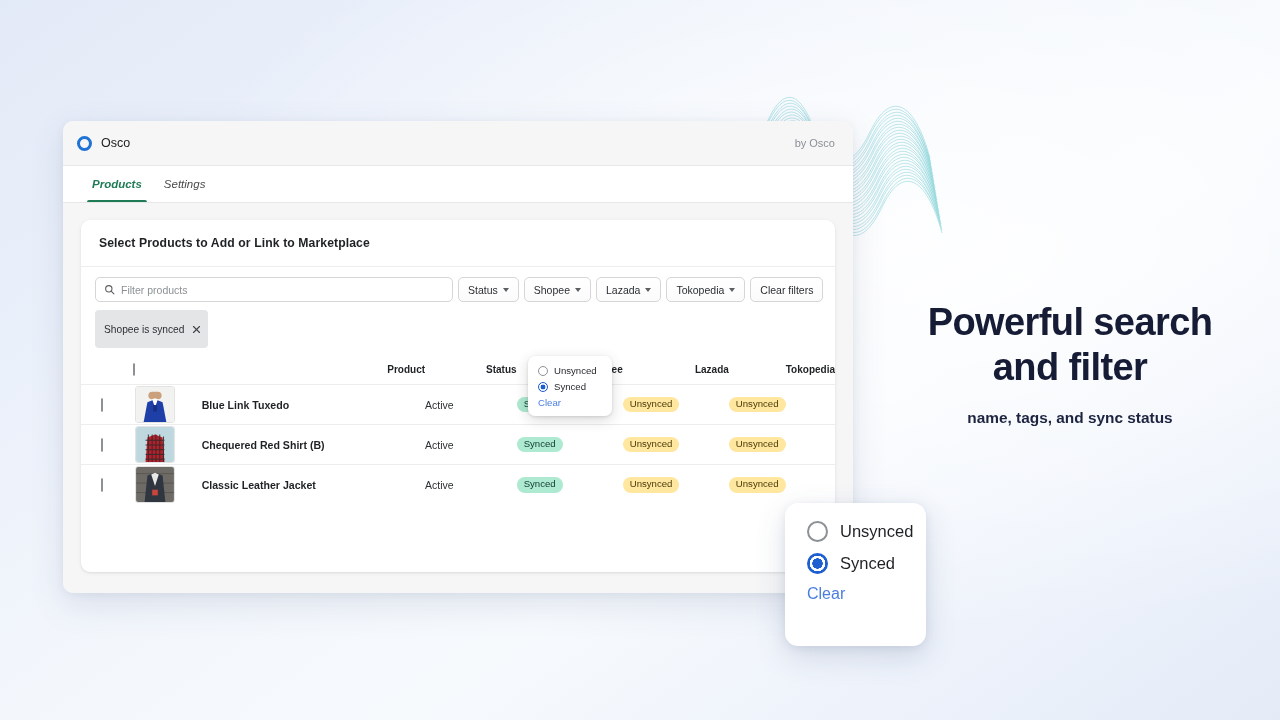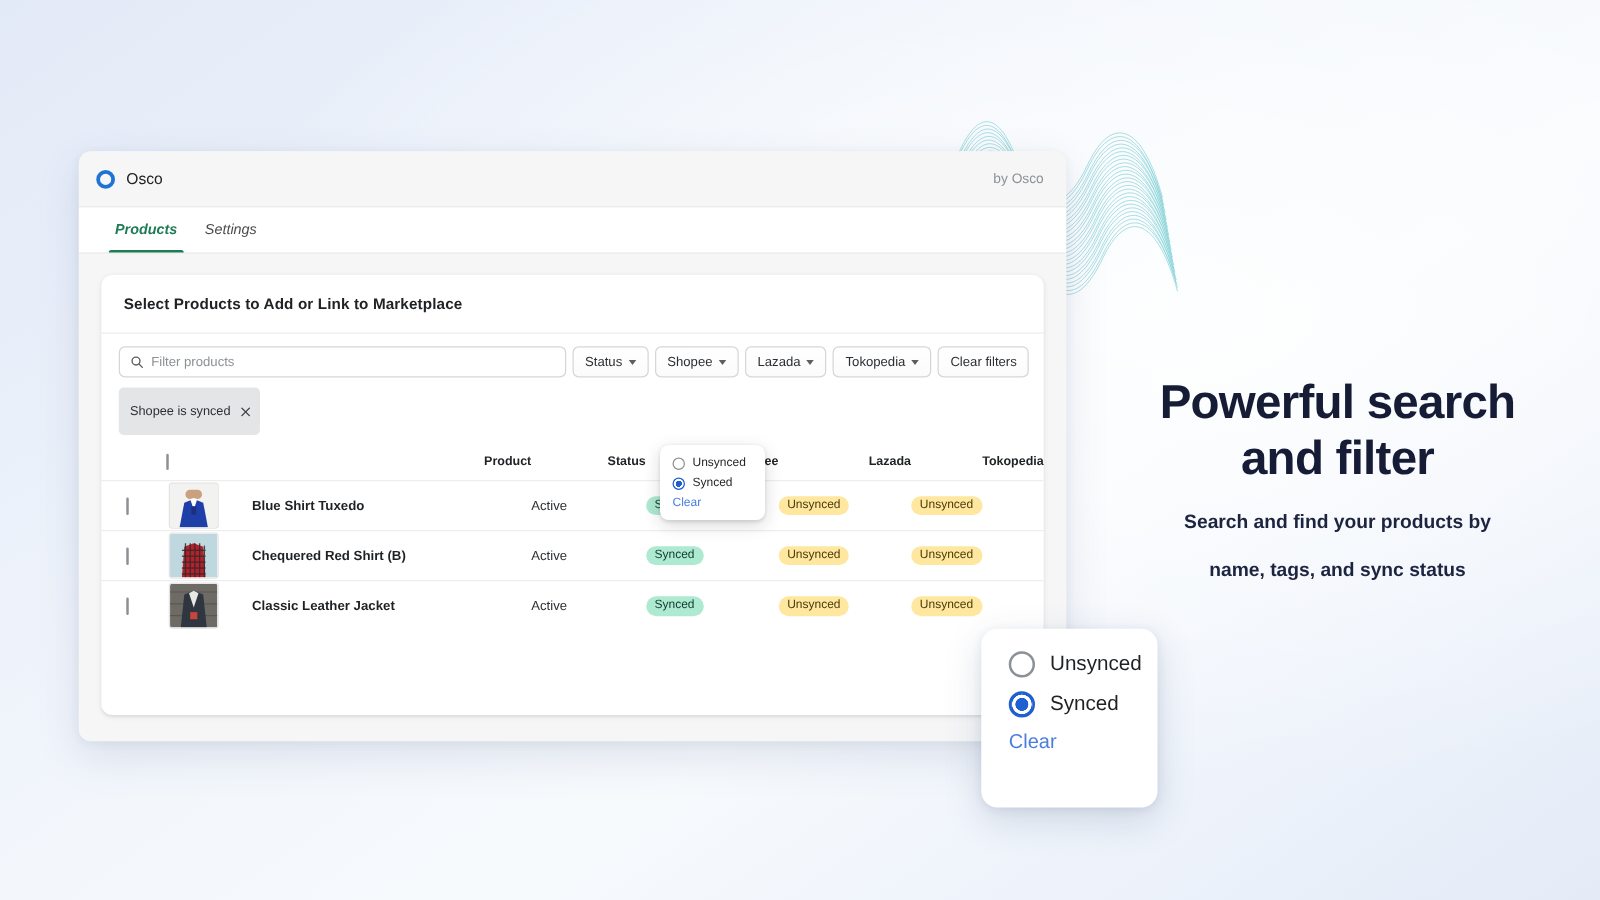--- a/index.html
+++ b/index.html
@@ -399,21 +399,21 @@
                   <svg viewBox="0 0 40 37">
                       <rect width="40" height="37" fill="#f2f2f0"></rect>
                       <rect x="13" y="5" width="14" height="8" rx="4" fill="#cba07c"></rect>
                       <path d="M8 37 L12 16 L20 13 L28 16 L32 37 Z" fill="#1f3fa8"></path>
                       <path d="M17 13 L20 22 L23 13 L20 12 Z" fill="#ffffff"></path>
                       <rect x="18" y="19" width="4" height="7" fill="#1a2f80"></rect>
                     </svg>
                 </div>
               </td>
               <td class="col-prod">
-                <span class="prod-name">Blue Shirt Tuxedo</span>
+                <span class="prod-name">Blue Link Tuxedo</span>
               </td>
               <td class="col-status">Active</td>
               <td class="col-mkt">
                 <span class="badge synced">Synced</span>
               </td>
               <td class="col-mkt">
                 <span class="badge unsynced">Unsynced</span>
               </td>
               <td class="col-mkt">
                 <span class="badge unsynced">Unsynced</span>
@@ -519,17 +519,16 @@
     <div class="pop-opt">
       <span class="radio checked"></span>
       <span class="pop-label">Synced</span>
     </div>
     <div class="pop-clear">Clear</div>
   </div>
 
   <div class="promo">
     <div class="promo-h">Powerful search</div>
     <div class="promo-h">and filter</div>
-    <div class="promo-sub">Search and find your products by</div>
     <div class="promo-sub">name, tags, and sync status</div>
   </div>
 
 </div>
 
 </body></html>

